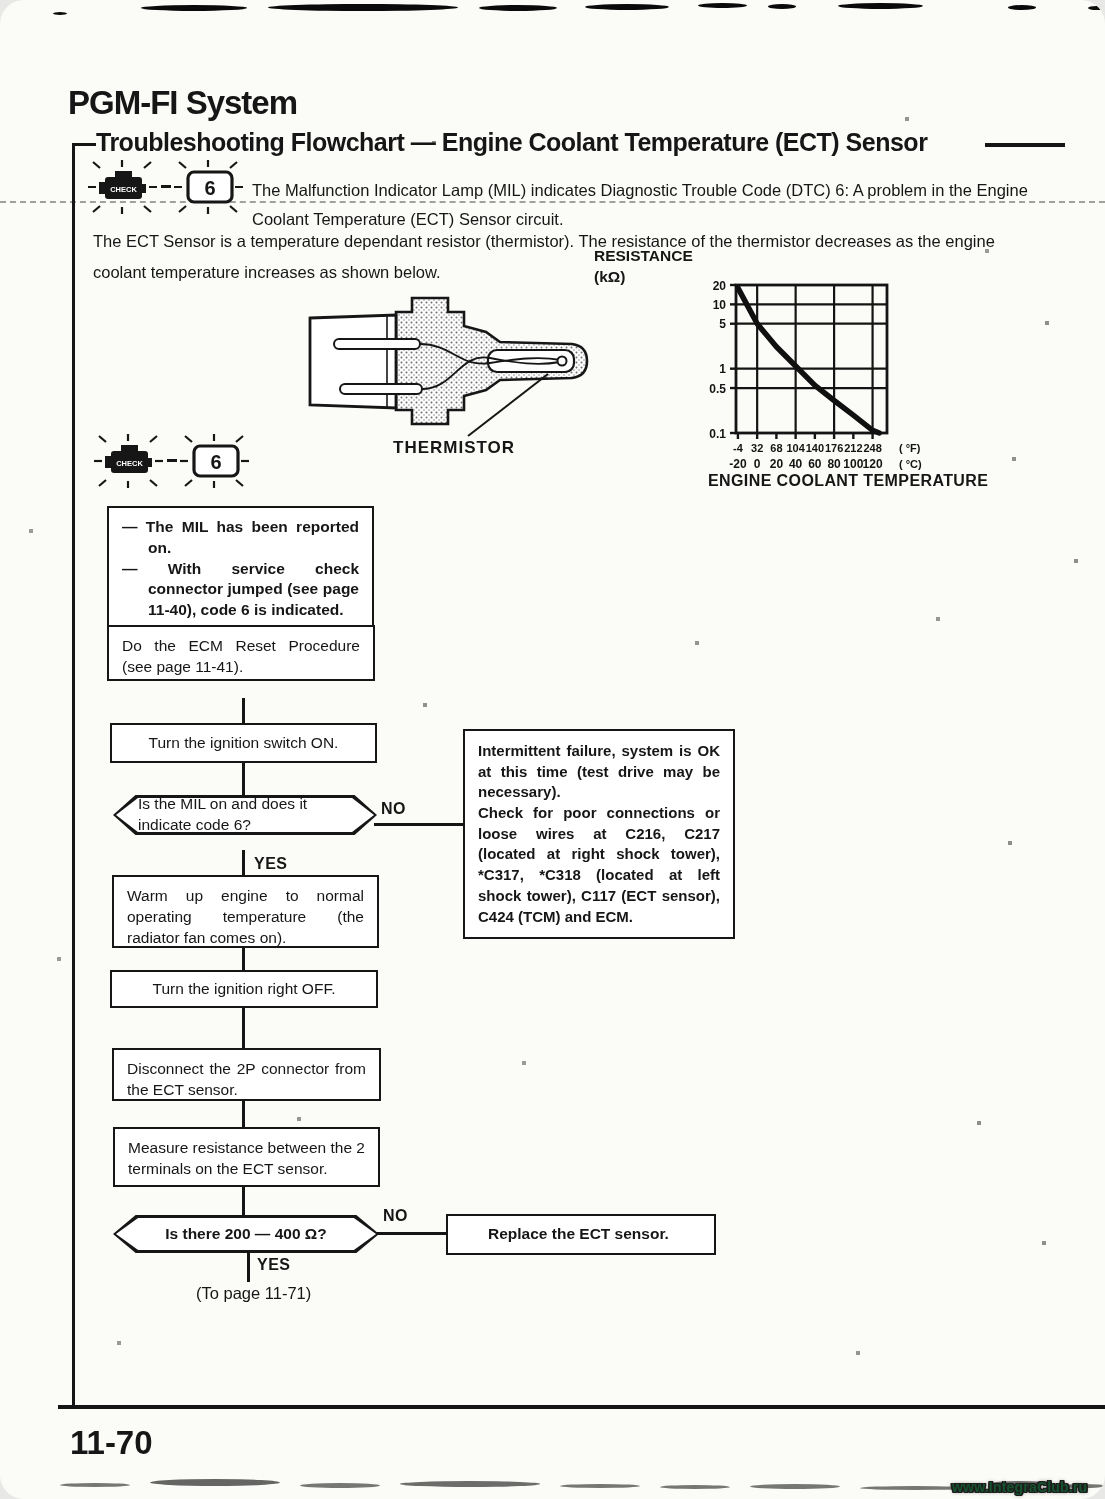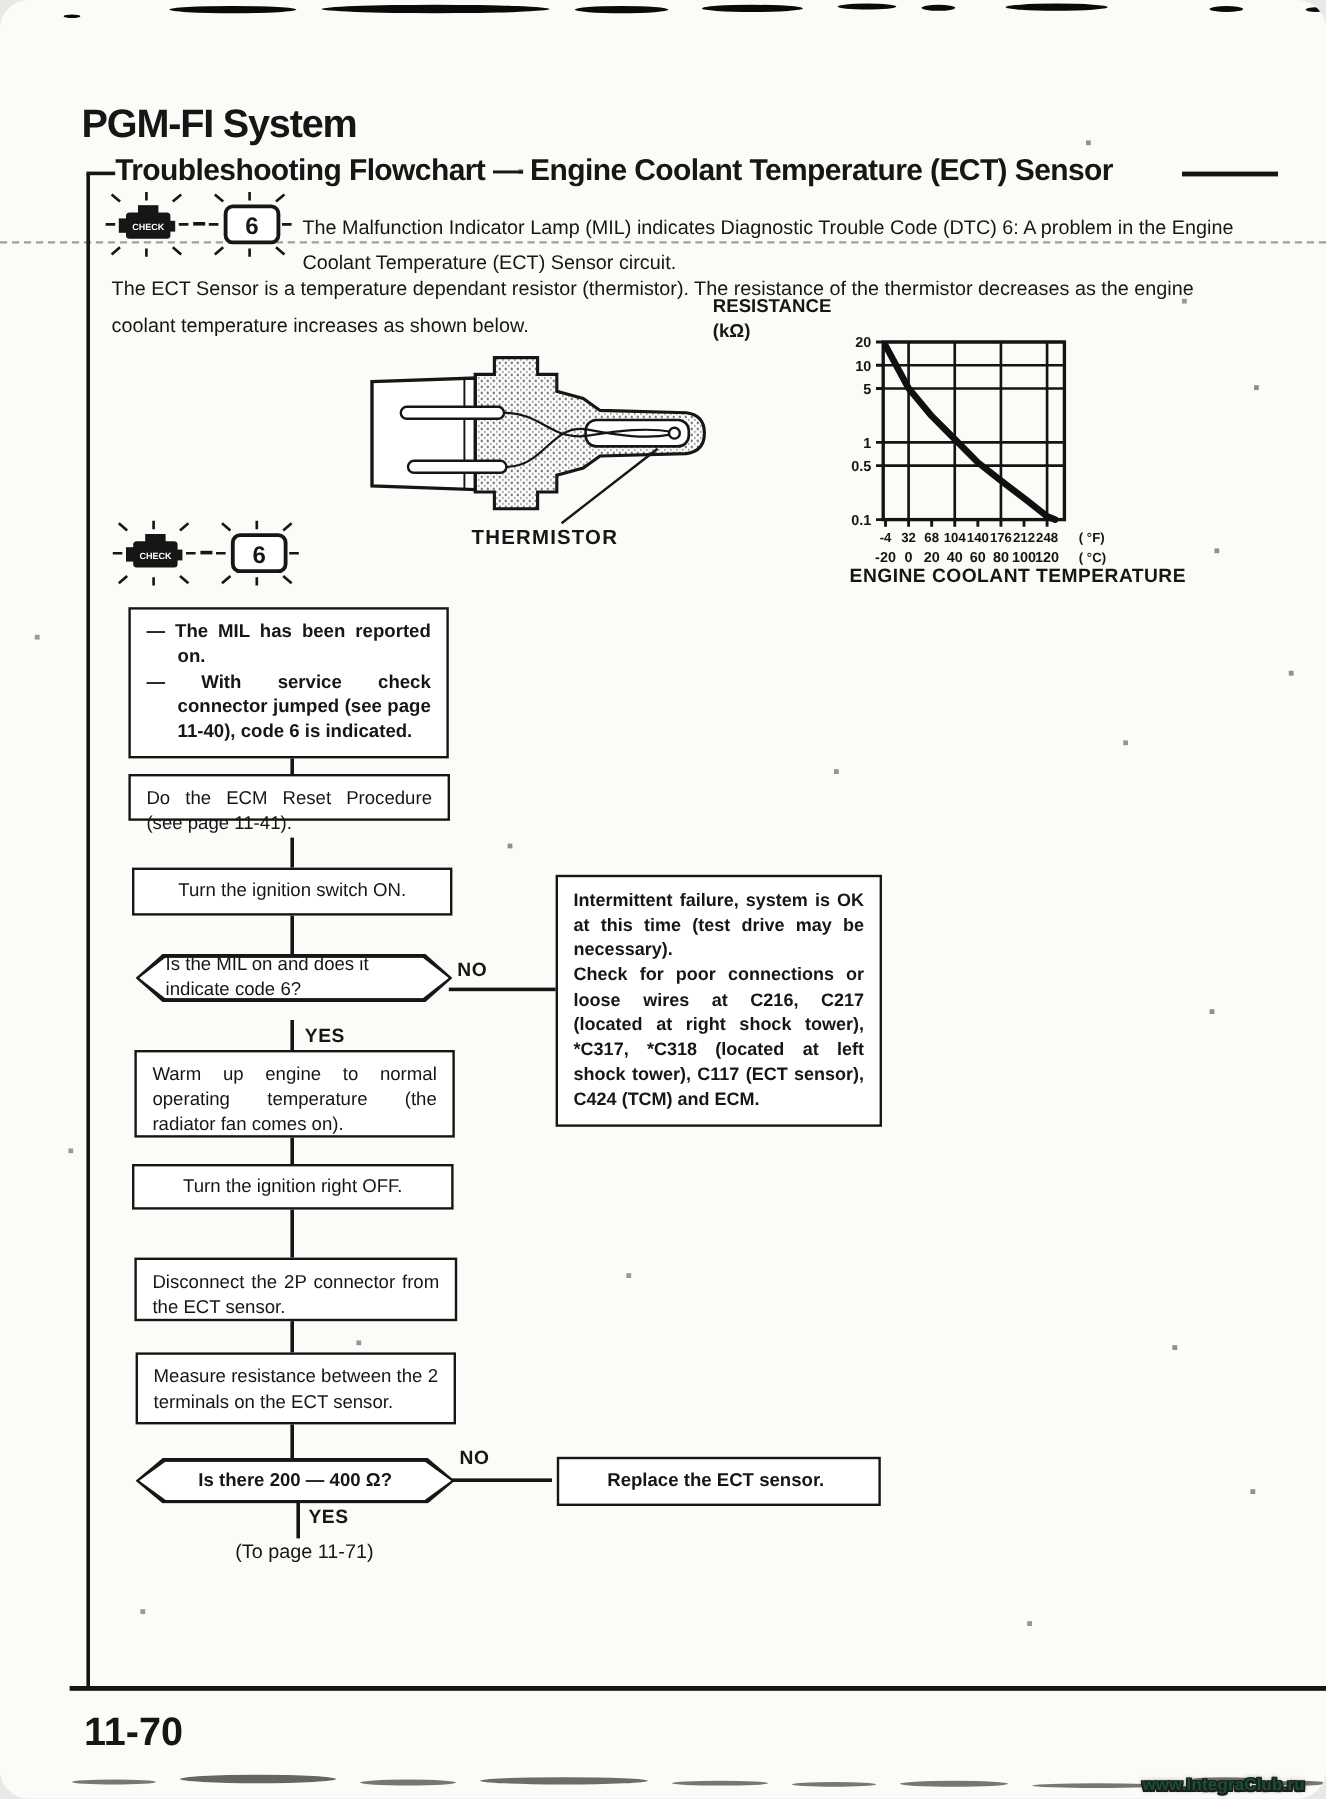--- a/index.html
+++ b/index.html
@@ -246,21 +246,21 @@
   <div class="fline" style="left:242px;top:1098px;width:3px;height:32px;"></div>
   <div class="fline" style="left:242px;top:1184px;width:3px;height:34px;"></div>
   <div class="fline" style="left:376px;top:1232px;width:84px;height:3px;"></div>
   <div class="fline" style="left:247px;top:1250px;width:3px;height:32px;"></div>
 
   <div class="fbox bold" style="left:107px;top:506px;width:267px;">
       <div class="cond-item">The MIL has been reported on.</div>
       <div class="cond-item">With service check connector jumped (see page 11-40), code 6 is indicated.</div>
     </div>
 
-  <div class="fbox justify" style="left:107px;top:645px;width:268px;height:39px;">Do the ECM Reset Procedure (see page 11-41).</div>
+  <div class="fbox justify" style="left:107px;top:625px;width:268px;height:56px;">Do the ECM Reset Procedure (see page 11-41).</div>
 
   <div class="fbox centered" style="left:110px;top:723px;width:267px;height:40px;">Turn the ignition switch ON.</div>
 
   <div class="hexwrap" style="left:113px;top:795px;width:264px;height:40px;">
     <div class="hex-outer hexshape"></div>
     <div class="hex-inner hexshape"></div>
     <div class="hex-label" style="padding-left:25px;padding-right:18px;">Is the MIL on and does it indicate code 6?</div>
   </div>
   <div class="branch-label" style="left:381px;top:800px;">NO</div>
   <div class="branch-label" style="left:254px;top:855px;">YES</div>
@@ -280,21 +280,21 @@
   <div class="fbox justify" style="left:113px;top:1127px;width:267px;height:60px;">Measure resistance between the 2 terminals on the ECT sensor.</div>
 
   <div class="hexwrap" style="left:113px;top:1215px;width:266px;height:38px;font-weight:bold;">
     <div class="hex-outer hexshape"></div>
     <div class="hex-inner hexshape"></div>
     <div class="hex-label" style="justify-content:center;">Is there 200 — 400 Ω?</div>
   </div>
   <div class="branch-label" style="left:383px;top:1207px;">NO</div>
   <div class="branch-label" style="left:257px;top:1256px;">YES</div>
 
-  <div class="fbox bold" style="left:464px;top:1214px;width:270px;height:41px;display:flex;align-items:center;padding:0 16px 0 40px;">Replace the ECT sensor.</div>
+  <div class="fbox bold" style="left:446px;top:1214px;width:270px;height:41px;display:flex;align-items:center;padding:0 16px 0 40px;">Replace the ECT sensor.</div>
 
   <div class="small-note" style="left:196px;top:1284px;font-size:16.5px;">(To page 11-71)</div>
 
   <div class="pagenum">11-70</div>
   <div>
     <div class="bsmear" style="left:60px;top:1483px;width:70px;height:4px;"></div>
     <div class="bsmear" style="left:150px;top:1479px;width:130px;height:7px;background:#333;"></div>
     <div class="bsmear" style="left:300px;top:1483px;width:80px;height:5px;"></div>
     <div class="bsmear" style="left:400px;top:1481px;width:140px;height:6px;background:#3c3c3c;"></div>
     <div class="bsmear" style="left:560px;top:1484px;width:80px;height:4px;"></div>

